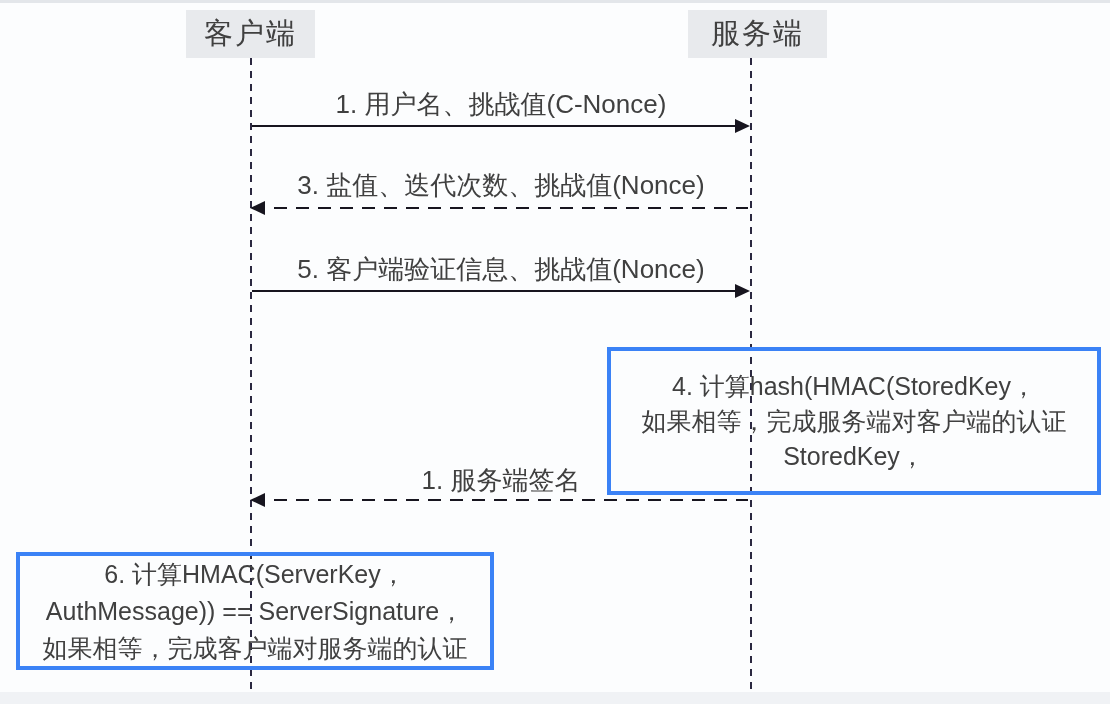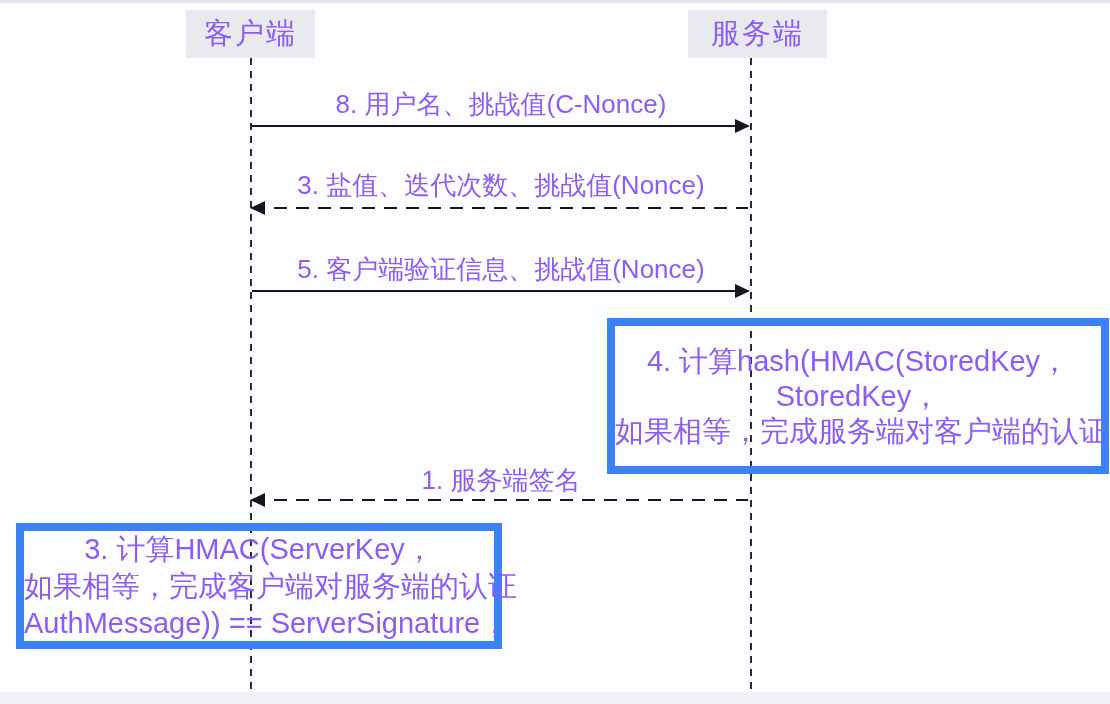--- a/index.html
+++ b/index.html
@@ -2,21 +2,21 @@
 <html><head>
 <meta charset="utf-8">
 <style>
   html,body { margin:0; padding:0; background:#ffffff; }
   .stage {
     position:relative;
     width:1110px; height:704px;
     background:#fcfdfe;
     overflow:hidden;
     font-family:"Liberation Sans","DejaVu Sans",sans-serif;
-    color:#8b5cf6;
+    color:#404040;
   }
   .top-strip {
     position:absolute; left:0; top:0; width:1110px; height:3px;
     background:#e3e6ea;
   }
   .bottom-strip {
     position:absolute; left:0; bottom:0; width:1110px; height:12px;
     background:#f0f2f5;
   }
   .actor-box {
@@ -50,69 +50,69 @@
     border-bottom:7px solid transparent;
   }
   .head-left {
     position:absolute; left:-2px; top:-6px; width:0; height:0;
     border-right:15px solid #17151f;
     border-top:7px solid transparent;
     border-bottom:7px solid transparent;
   }
   .note {
     position:absolute;
-    border:8px solid #3b82f6;
+    border:4px solid #3b82f6;
     background:transparent;
     display:flex; flex-direction:column; justify-content:center;
-    text-align:center; font-size:29px;
+    text-align:center; font-size:25px;margin-top:29px;
   }
   .note-4 { left:607px; top:318px; width:486px; height:140px; line-height:35px; }
   .note-6 { left:16px;  top:523px; width:470px; height:110px; line-height:37px; }
   .note div { white-space:nowrap; }
 </style>
 </head>
 <body>
 
 <div class="stage">
 
   <div class="top-strip"></div>
 
   <div class="lifeline client"></div>
   <div class="lifeline server"></div>
 
   <div class="actor-box actor-client">客户端</div>
   <div class="actor-box actor-server">服务端</div>
 
-  <div class="msg-label" style="top:88px">8. 用户名、挑战值(C-Nonce)</div>
+  <div class="msg-label" style="top:88px">1. 用户名、挑战值(C-Nonce)</div>
   <div class="arrow solid" style="top:125px">
     <span class="head-right"></span>
   </div>
 
   <div class="msg-label" style="top:169px">3. 盐值、迭代次数、挑战值(Nonce)</div>
   <div class="arrow dashed" style="top:207px">
     <span class="head-left"></span>
   </div>
 
   <div class="msg-label" style="top:253px">5. 客户端验证信息、挑战值(Nonce)</div>
   <div class="arrow solid" style="top:290px">
     <span class="head-right"></span>
   </div>
 
   <div class="note note-4">
     <div>4. 计算hash(HMAC(StoredKey，</div>
+    <div>如果相等，完成服务端对客户端的认证</div>
     <div>StoredKey，</div>
-    <div>如果相等，完成服务端对客户端的认证</div>
   </div>
 
   <div class="msg-label" style="top:464px">1. 服务端签名</div>
   <div class="arrow dashed" style="top:499px">
     <span class="head-left"></span>
   </div>
 
   <div class="note note-6">
-    <div>3. 计算HMAC(ServerKey，</div>
+    <div>6. 计算HMAC(ServerKey，</div>
+    <div>AuthMessage)) == ServerSignature，</div>
     <div>如果相等，完成客户端对服务端的认证</div>
-    <div>AuthMessage)) == ServerSignature，</div>
   </div>
 
   <div class="bottom-strip"></div>
 
 </div>
 
 </body></html>

